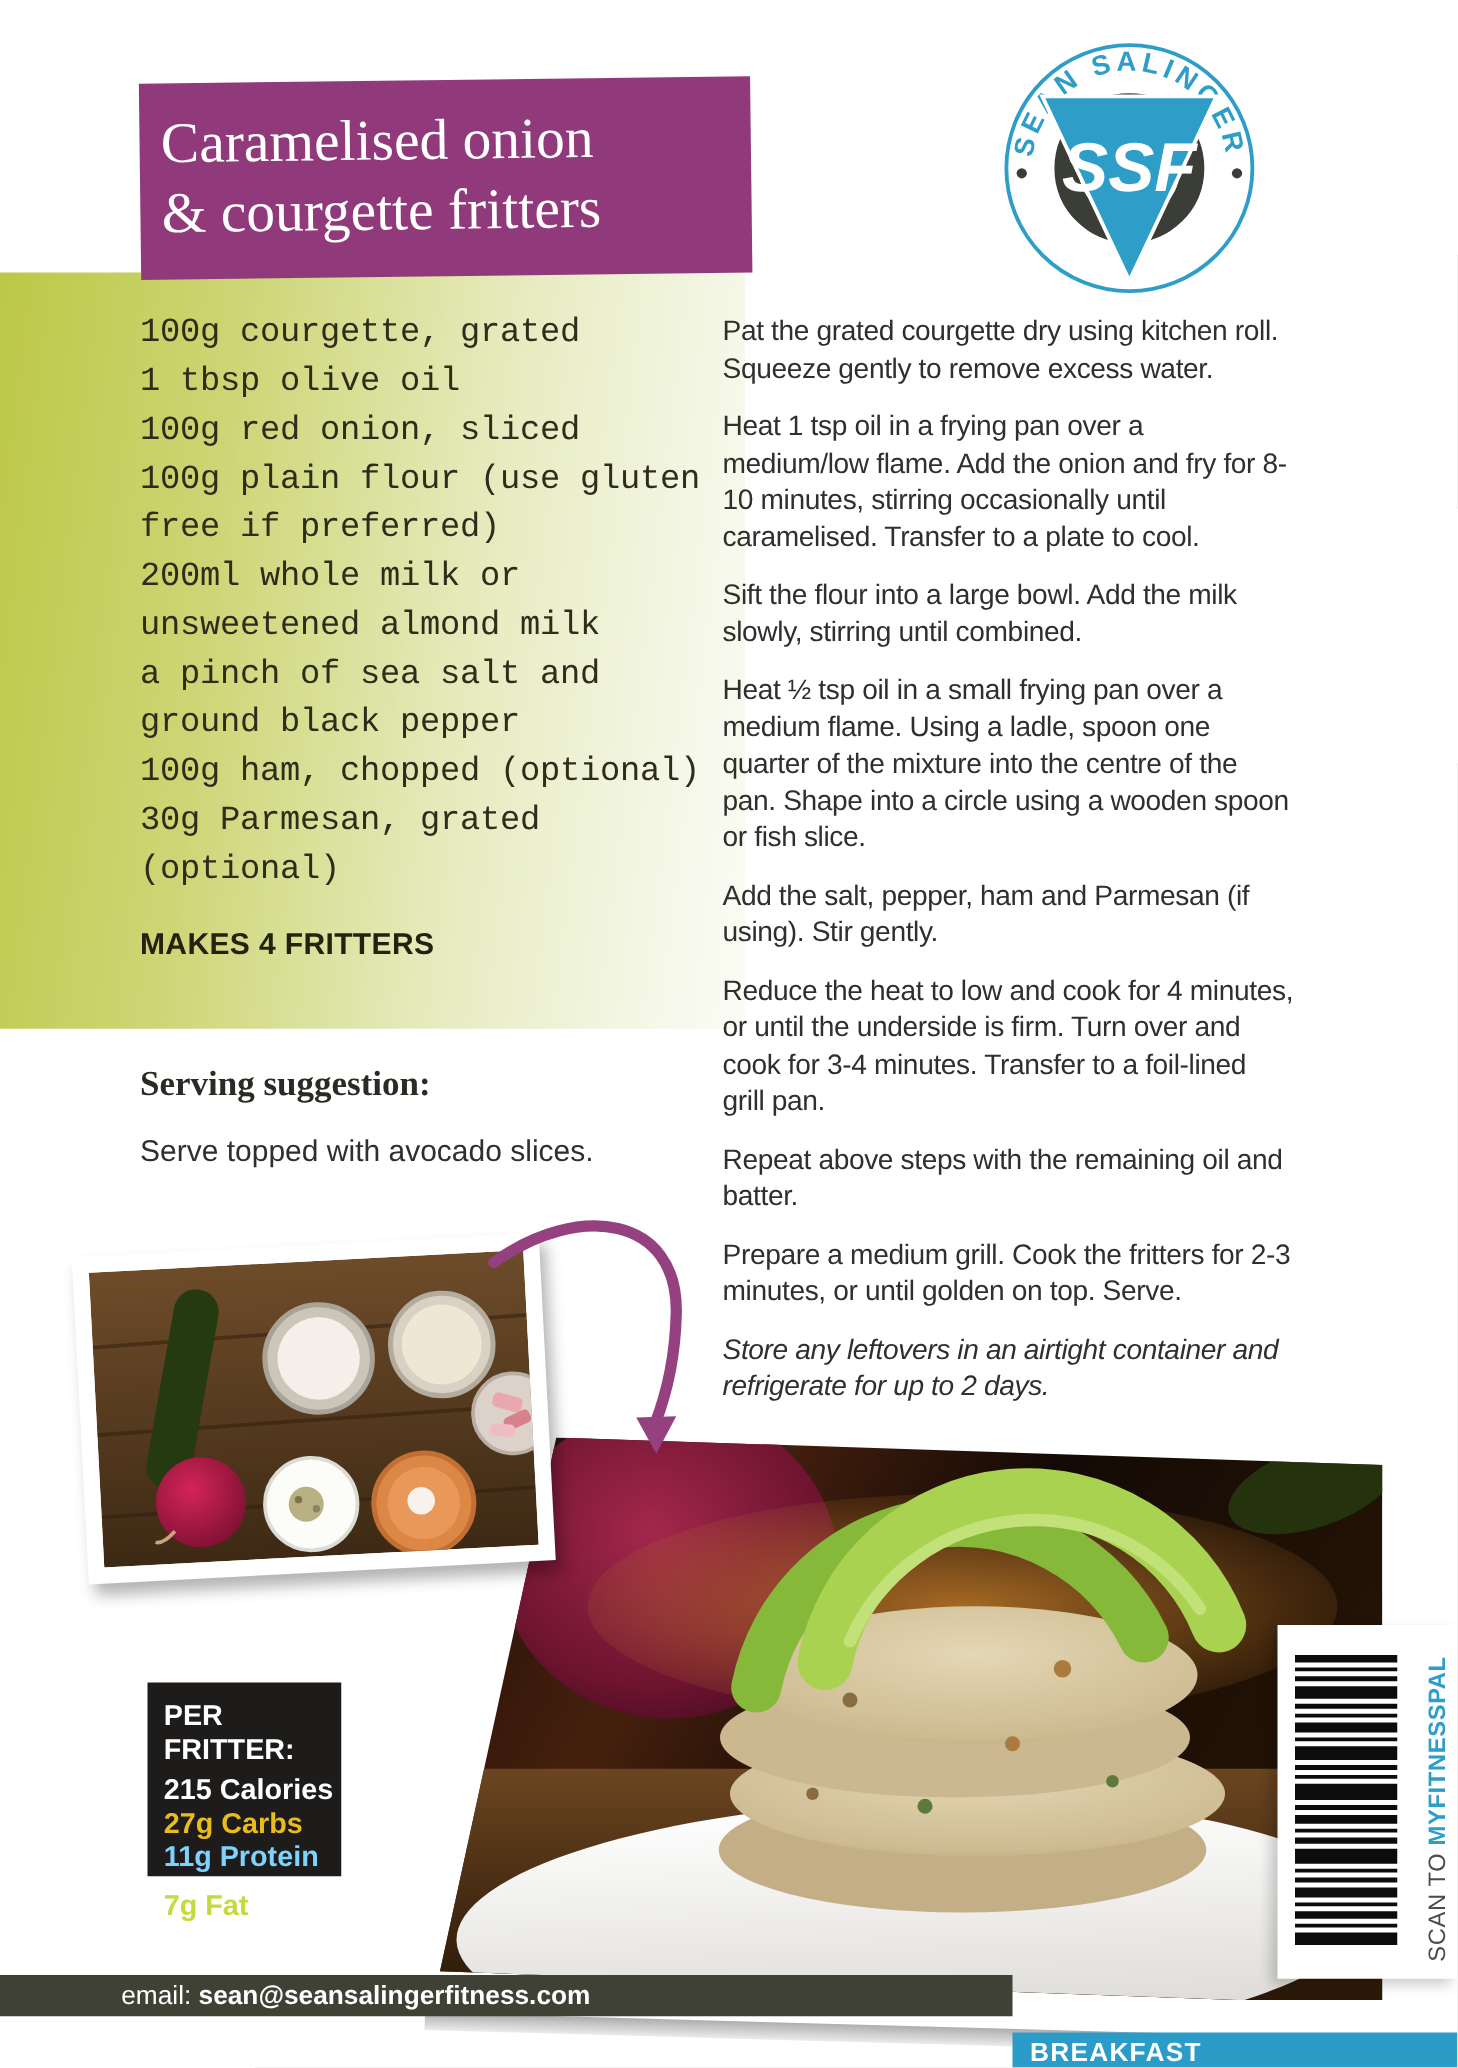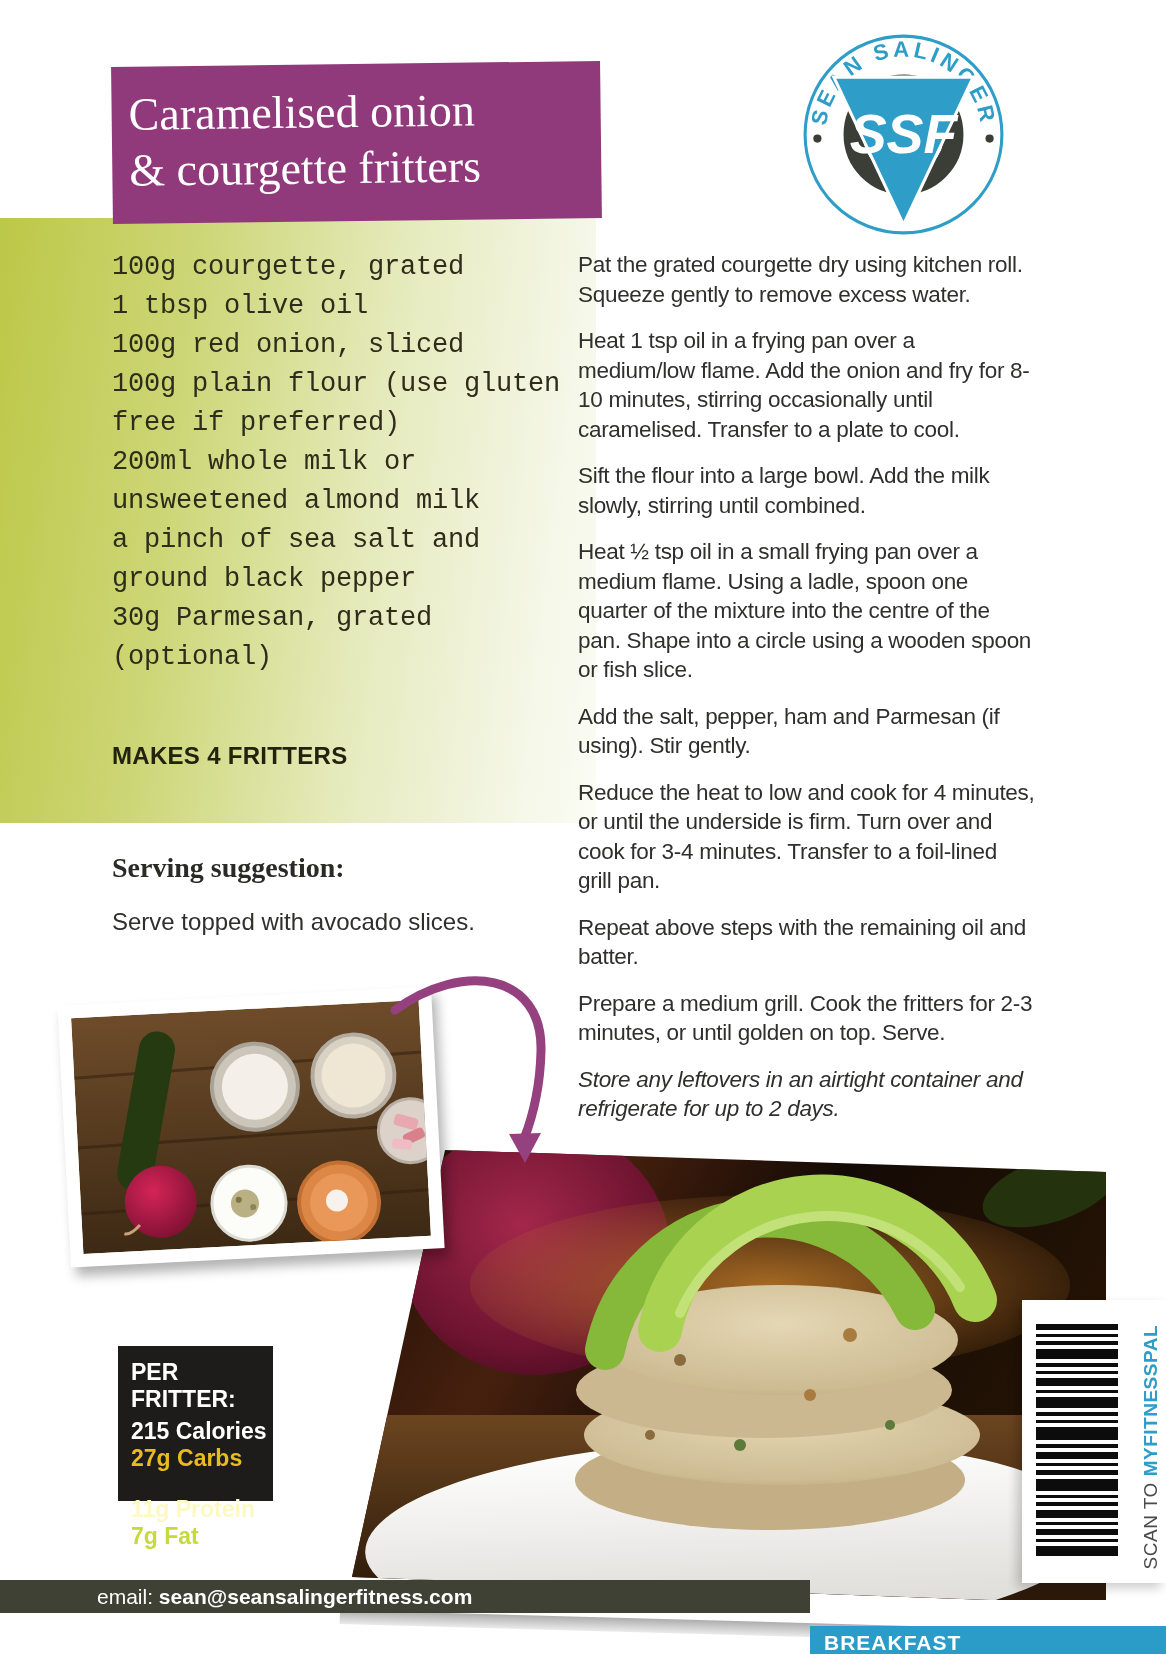--- a/index.html
+++ b/index.html
@@ -47,22 +47,22 @@
 
   
   .hero{position:absolute;left:350px;top:1145px;width:756px;height:455px;}
 
   
   .nutrition{position:absolute;left:118px;top:1346px;width:155px;height:155px;
     background:#1e1c1b;color:#ffffff;padding:13px 0 0 13px;box-sizing:border-box;
     font-size:23px;font-weight:bold;line-height:27px;}
   .nut-head{margin-bottom:5px;}
   .nut.carbs{color:#e9bc1e;}
-  .nut.protein{color:#fef9c3;margin-top:24px;}
-  .nut.fat{color:#c6d93d;}
+  .nut.protein{color:#7dd3fc;}
+  .nut.fat{color:#c6d93d;margin-top:12px;}
 
   
   .scan-card{position:absolute;left:1022px;top:1300px;width:144px;height:283px;
     background:#ffffff;box-shadow:-5px 5px 10px rgba(0,0,0,0.20);}
   .barcode{position:absolute;left:14px;top:24px;}
   .scan-label{position:absolute;right:4px;bottom:14px;writing-mode:vertical-rl;
     transform:rotate(180deg);font-size:19px;letter-spacing:0.5px;color:#4b4b4b;white-space:nowrap;}
   .scan-label .brand{font-weight:bold;color:#2e9dc8;}
 
   
@@ -111,20 +111,21 @@
     <text x="100" y="118" text-anchor="middle" font-family="Liberation Sans,sans-serif" font-size="54" font-weight="bold" font-style="italic" fill="#ffffff">SSF</text>
   </svg>
 
   <div class="ingredients">
     <div>100g courgette, grated</div>
     <div>1 tbsp olive oil</div>
     <div>100g red onion, sliced</div>
     <div>100g plain flour (use gluten free if preferred)</div>
     <div>200ml whole milk or unsweetened almond milk</div>
     <div>a pinch of sea salt and ground black pepper</div>
+    <div>100g ham, chopped (optional)</div>
     <div>30g Parmesan, grated (optional)</div>
   </div>
 
   <div class="makes">MAKES 4 FRITTERS</div>
 
   <div class="serving-heading">Serving suggestion:</div>
   <div class="serving-text">Serve topped with avocado slices.</div>
 
   <div class="instructions">
     <p>Pat the grated courgette dry using kitchen roll. Squeeze gently to remove excess water.</p>

